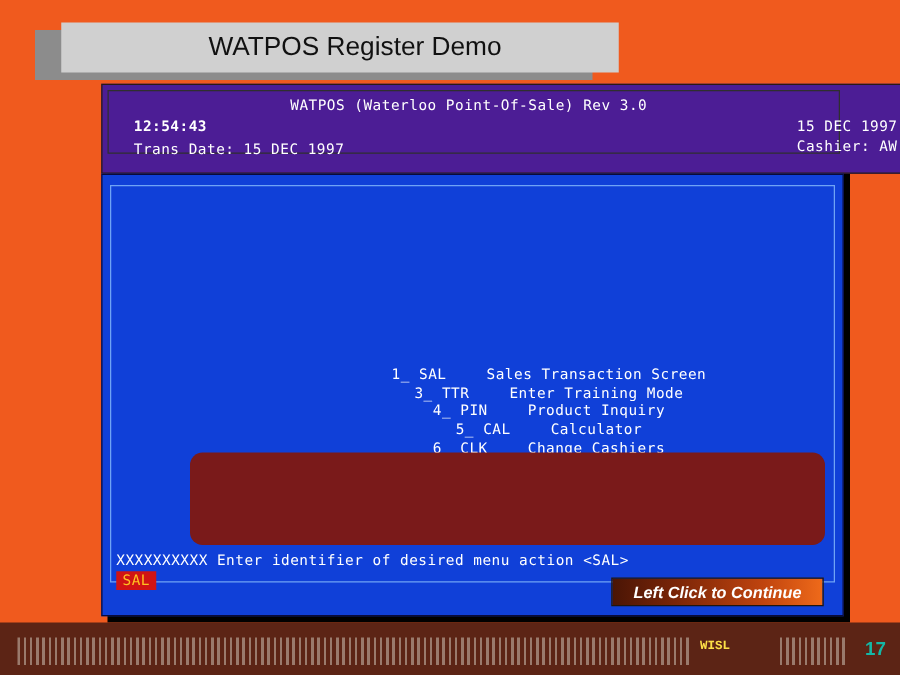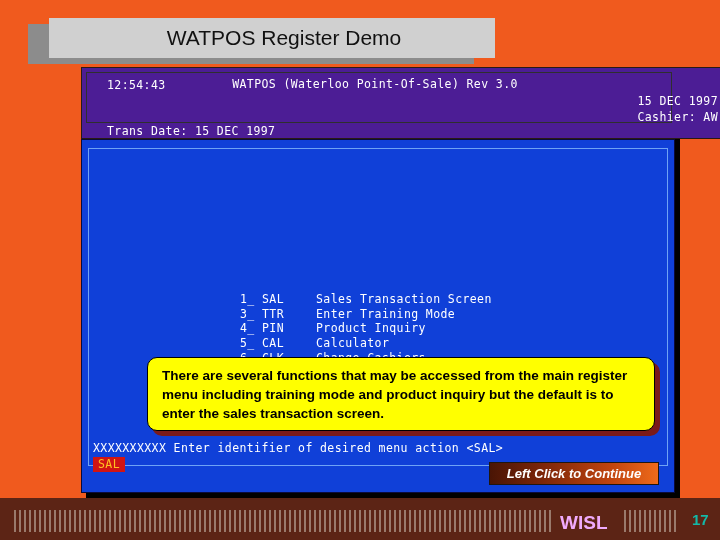--- a/index.html
+++ b/index.html
@@ -78,29 +78,29 @@
     letter-spacing: 0.4px;
   }
   #hdr-title {
     position: absolute;
     left: 0; top: 9px;
     width: 586px;
     text-align: center;
   }
   #hdr-time {
     position: absolute;
-    left: 25px; top: 10px;
+    left: 25px; top: 26px; font-weight: bold;
   }
   #hdr-date {
     position: absolute;
     right: 14px; top: 26px;
   }
   #hdr-trans {
     position: absolute;
-    left: 25px; top: 56px;
+    left: 25px; top: 44px;
   }
   #hdr-cashier {
     position: absolute;
     right: 14px; top: 42px;
   }
   #hdr-menuname {
     position: absolute;
     left: 0; top: 56px;
     width: 586px;
     text-align: center;
@@ -125,20 +125,21 @@
 
   
   #menu-list {
     position: absolute;
     left: 158px; top: 152px;
   }
   .menu-row {
     display: flex;
     height: 14.6px;
     align-items: center;
+    justify-content: center;
   }
   .menu-key {
     width: 22px;
     flex: 0 0 22px;
   }
   .menu-code {
     width: 54px;
     flex: 0 0 54px;
   }
   .menu-desc {
@@ -225,24 +226,24 @@
     background-image: repeating-linear-gradient(
       to right,
       #9a7a6c 0px, #9a7a6c 2px,
       rgba(0,0,0,0) 2px, rgba(0,0,0,0) 5px);
   }
   #ticks-left { left: 14px; width: 538px; }
   #ticks-right { left: 624px; width: 52px; }
   #footer-wisl {
     position: absolute;
     left: 560px; top: 14px;
-    font-size: 19px;
+    font-size: 10px;
     font-weight: bold;
-    color: #f0abfc;
-    font-family: Liberation Sans, sans-serif;
+    color: #fde047;
+    font-family: Liberation Mono, monospace;
   }
   #footer-page {
     position: absolute;
     left: 692px; top: 13px;
     font-size: 15px;
     font-weight: bold;
     color: #14b8a6;
     font-family: "Liberation Sans", sans-serif;
   }
 </style>
@@ -281,23 +282,20 @@
           <div class="menu-row mono"><span class="menu-key">8_</span><span class="menu-code">IPF</span><span class="menu-desc">Initialize Function Keys and Special Devices</span></div>
           <div class="menu-row mono"><span class="menu-key">9_</span><span class="menu-code">PBT</span><span class="menu-desc">Previous Bank Batch Totals</span></div>
         </div>
 
       <div id="prompt-line" class="mono">XXXXXXXXXX Enter identifier of desired menu action &lt;SAL&gt;</div>
       <div id="entry-badge">SAL</div>
     </div>
   </div>
 
   <div id="callout-shadow"></div>
-  <div id="callout">
-    <div id="callout-text">There are several functions that may be accessed from the main register menu including training mode and product inquiry but the default is to enter the sales transaction screen.</div>
-  </div>
 
   <div id="continue-btn">
     <span id="continue-label">Left Click to Continue</span>
   </div>
 
   <div id="footer">
     <div id="ticks-left" class="ticks"></div>
     <div id="footer-wisl">WISL</div>
     <div id="ticks-right" class="ticks"></div>
     <div id="footer-page">17</div>

